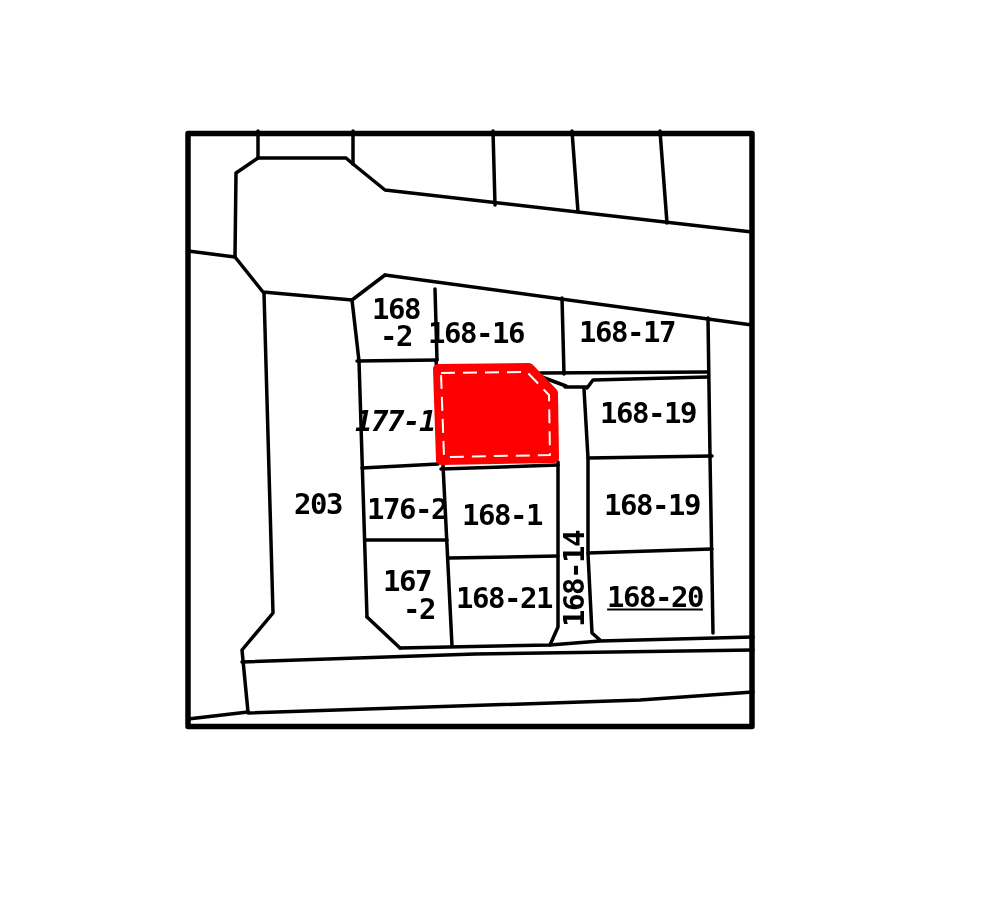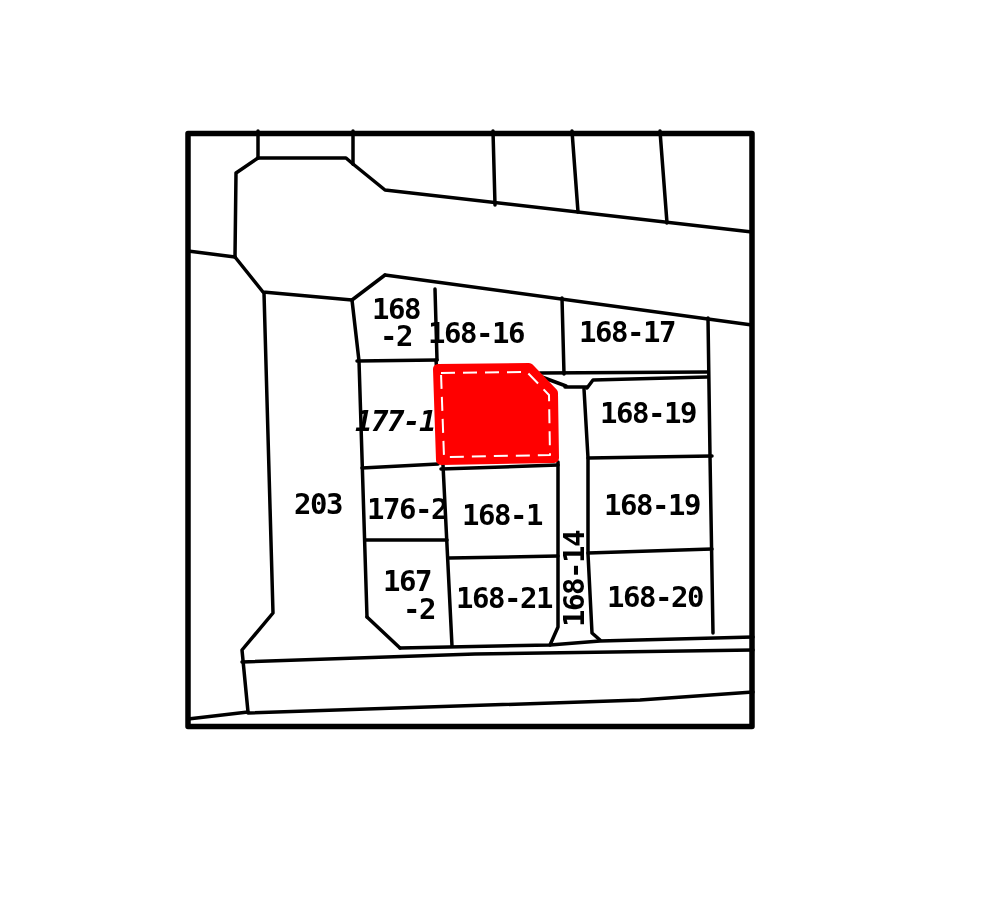--- a/index.html
+++ b/index.html
@@ -87,15 +87,15 @@
       <div class="parcel-label" style="left: 395px; top: 421px; font-style: italic;">177-1</div>
       <div class="parcel-label" style="left: 318px; top: 504px;">203</div>
       <div class="parcel-label" style="left: 407px; top: 509px;">176-2</div>
       <div class="parcel-label" style="left: 502px; top: 507px; margin-top: 8px;">168-1</div>
       <div class="parcel-label" style="left: 648px; top: 413px;">168-19</div>
       <div class="parcel-label" style="left: 652px; top: 505px;">168-19</div>
       <div class="parcel-label" style="left: 407px; top: 581px;">167</div>
       <div class="parcel-label" style="left: 419px; top: 609px;">-2</div>
       <div class="parcel-label" style="left: 504px; top: 598px;">168-21</div>
       <div class="parcel-label rot" style="left: 574px; top: 579px;">168-14</div>
-      <div class="parcel-label" style="left: 655px; top: 597px;">168-20</div>
+      <div class="parcel-label" style="left: 655px; top: 597px; text-decoration: underline;">168-20</div>
     </div>
 </div>
 
 </body></html>

